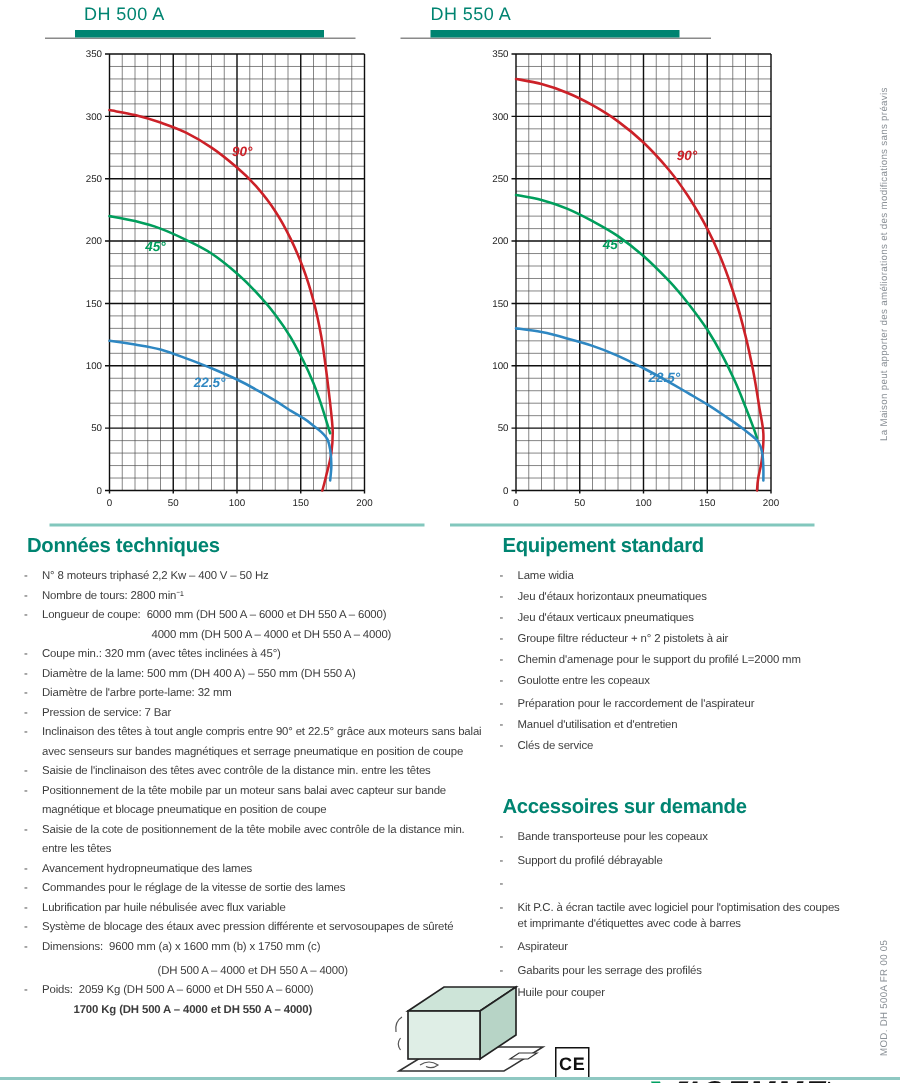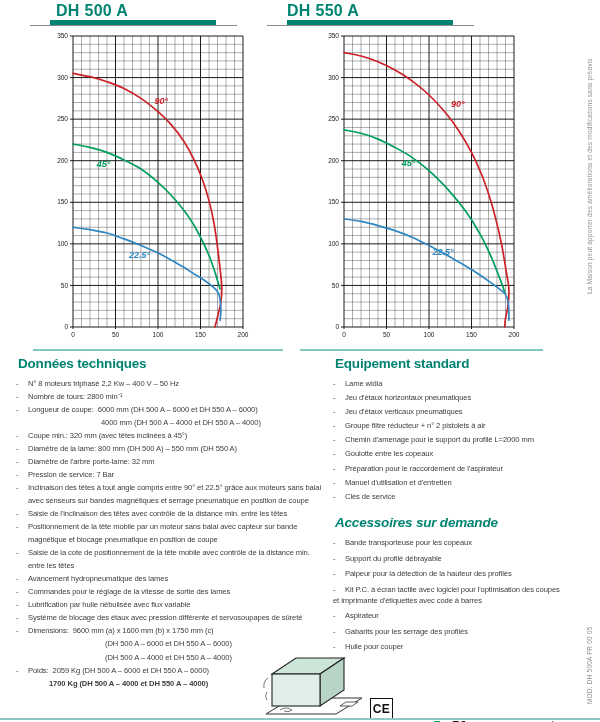--- a/index.html
+++ b/index.html
@@ -1,19 +1,19 @@
 <!DOCTYPE html>
 <html><head>
 <meta charset="utf-8">
 <style>
   html,body{margin:0;padding:0;background:#ffffff;}
   .page{position:relative;width:600px;height:722px;background:#fff;overflow:hidden;
         font-family:"Liberation Sans",sans-serif;color:#3c3c3c;}
   
-  .chart-title{position:absolute;top:2px;margin:0;font-size:16px;font-weight:bold;
+  .chart-title{position:absolute;top:2px;margin:0;font-size:12px;font-weight:normal;
                color:#008471;letter-spacing:.3px;}
   #title-1{left:56px;} #title-2{left:287px;}
   .hline{position:absolute;top:25px;height:1px;background:#8a8a8a;}
   #hline-1{left:30px;width:207px;} #hline-2{left:267px;width:207px;}
   .hbar{position:absolute;top:20px;height:5px;background:#008471;}
   #hbar-1{left:50px;width:166px;} #hbar-2{left:287px;width:166px;}
   
   .chart{position:absolute;top:28px;width:212px;height:314px;}
   #chart-svg-0{left:49px;} #chart-svg-1{left:320px;}
   .tick{font-size:6.5px;fill:#222;font-family:"Liberation Sans",sans-serif;}
@@ -26,28 +26,28 @@
   .vnote-bottom{top:598px;height:106px;}
   
   .rule{position:absolute;top:349px;height:2px;background:#82c7bd;}
   .rule-left{left:33px;width:250px;} .rule-right{left:300px;width:243px;}
   
   .col{position:absolute;top:356px;}
   .col-left{left:16px;width:312px;}
   .col-right{left:333px;width:252px;}
   .col h2{margin:0 0 7px 2px;font-size:13.5px;font-weight:bold;color:#008471;
           letter-spacing:-.2px;}
-  .col h2.acc-h{margin-top:13px;font-style:italic;}
+  .col h2.acc-h{margin-top:28px;}
   .line{display:flex;line-height:11.3px;margin-top:1.7px;font-size:7.6px;
         letter-spacing:-.1px;white-space:pre;color:#3c3c3c;}
   .dash{width:12px;flex:none;}
   .ind1 .t{padding-left:21px;font-weight:bold;} .ind2 .t{padding-left:73px;} .ind3 .t{padding-left:77px;}
   .equip .line{margin-top:2.8px;}
   .acc .line{margin-top:4.2px;}
-  .acc .line.cont{margin-top:0;flex-direction:column;}
+  .acc .line.cont{margin-top:0;}
   
   .box-drawing{position:absolute;left:256px;top:648px;}
   .ce{position:absolute;left:370px;top:698px;width:21px;height:20px;border:1.5px solid #111;
       display:flex;align-items:center;justify-content:center;font-weight:bold;font-size:12px;
       letter-spacing:.5px;color:#111;}
   .logo{position:absolute;left:433px;top:696px;height:26px;display:flex;align-items:flex-end;margin-top:19px;}
   .logo-text{font-size:21px;font-weight:bold;font-style:italic;color:#141414;
              letter-spacing:1px;margin-left:2px;}
   .logo-dot{font-size:10px;font-weight:bold;color:#141414;align-self:flex-start;margin-top:2px;}
   .bottom-rule{position:absolute;left:0;top:718px;width:600px;height:2px;background:#8fc8c2;}
@@ -142,21 +142,21 @@
           <span class="t">4000 mm (DH 500 A – 4000 et DH 550 A – 4000)</span>
         </div>
 
         <div class="line">
           <span class="dash">-</span>
           <span class="t">Coupe min.: 320 mm (avec têtes inclinées à 45°)</span>
         </div>
 
         <div class="line">
           <span class="dash">-</span>
-          <span class="t">Diamètre de la lame: 800 mm (DH 500 A) – 550 mm (DH 550 A)</span>
+          <span class="t">Diamètre de la lame: 500 mm (DH 400 A) – 550 mm (DH 550 A)</span>
         </div>
 
         <div class="line">
           <span class="dash">-</span>
           <span class="t">Diamètre de l'arbre porte-lame: 32 mm</span>
         </div>
 
         <div class="line">
           <span class="dash">-</span>
           <span class="t">Pression de service: 7 Bar</span>
@@ -217,21 +217,20 @@
           <span class="t">Système de blocage des étaux avec pression différente et servosoupapes de sûreté</span>
         </div>
 
         <div class="line">
           <span class="dash">-</span>
           <span class="t">Dimensions:  9600 mm (a) x 1600 mm (b) x 1750 mm (c)</span>
         </div>
 
         <div class="line ind3">
           <span class="dash"></span>
-          <span class="t">(DH 500 A – 6000 et DH 550 A – 6000)</span>
         </div>
 
         <div class="line ind3">
           <span class="dash"></span>
         </div>
 
         <div class="line ind3">
           <span class="dash"></span>
           <span class="t">(DH 500 A – 4000 et DH 550 A – 4000)</span>
         </div>
@@ -305,21 +304,20 @@
           <span class="t">Bande transporteuse pour les copeaux</span>
         </div>
 
         <div class="line">
           <span class="dash">-</span>
           <span class="t">Support du profilé débrayable</span>
         </div>
 
         <div class="line">
           <span class="dash">-</span>
-          <span class="t">Palpeur pour la détection de la hauteur des profilés</span>
         </div>
 
         <div class="line">
           <span class="dash">-</span>
           <span class="t">Kit P.C. à écran tactile avec logiciel pour l'optimisation des coupes</span>
         </div>
 
         <div class="line cont">
           <span class="dash"></span>
           <span class="t">et imprimante d'étiquettes avec code à barres</span>

